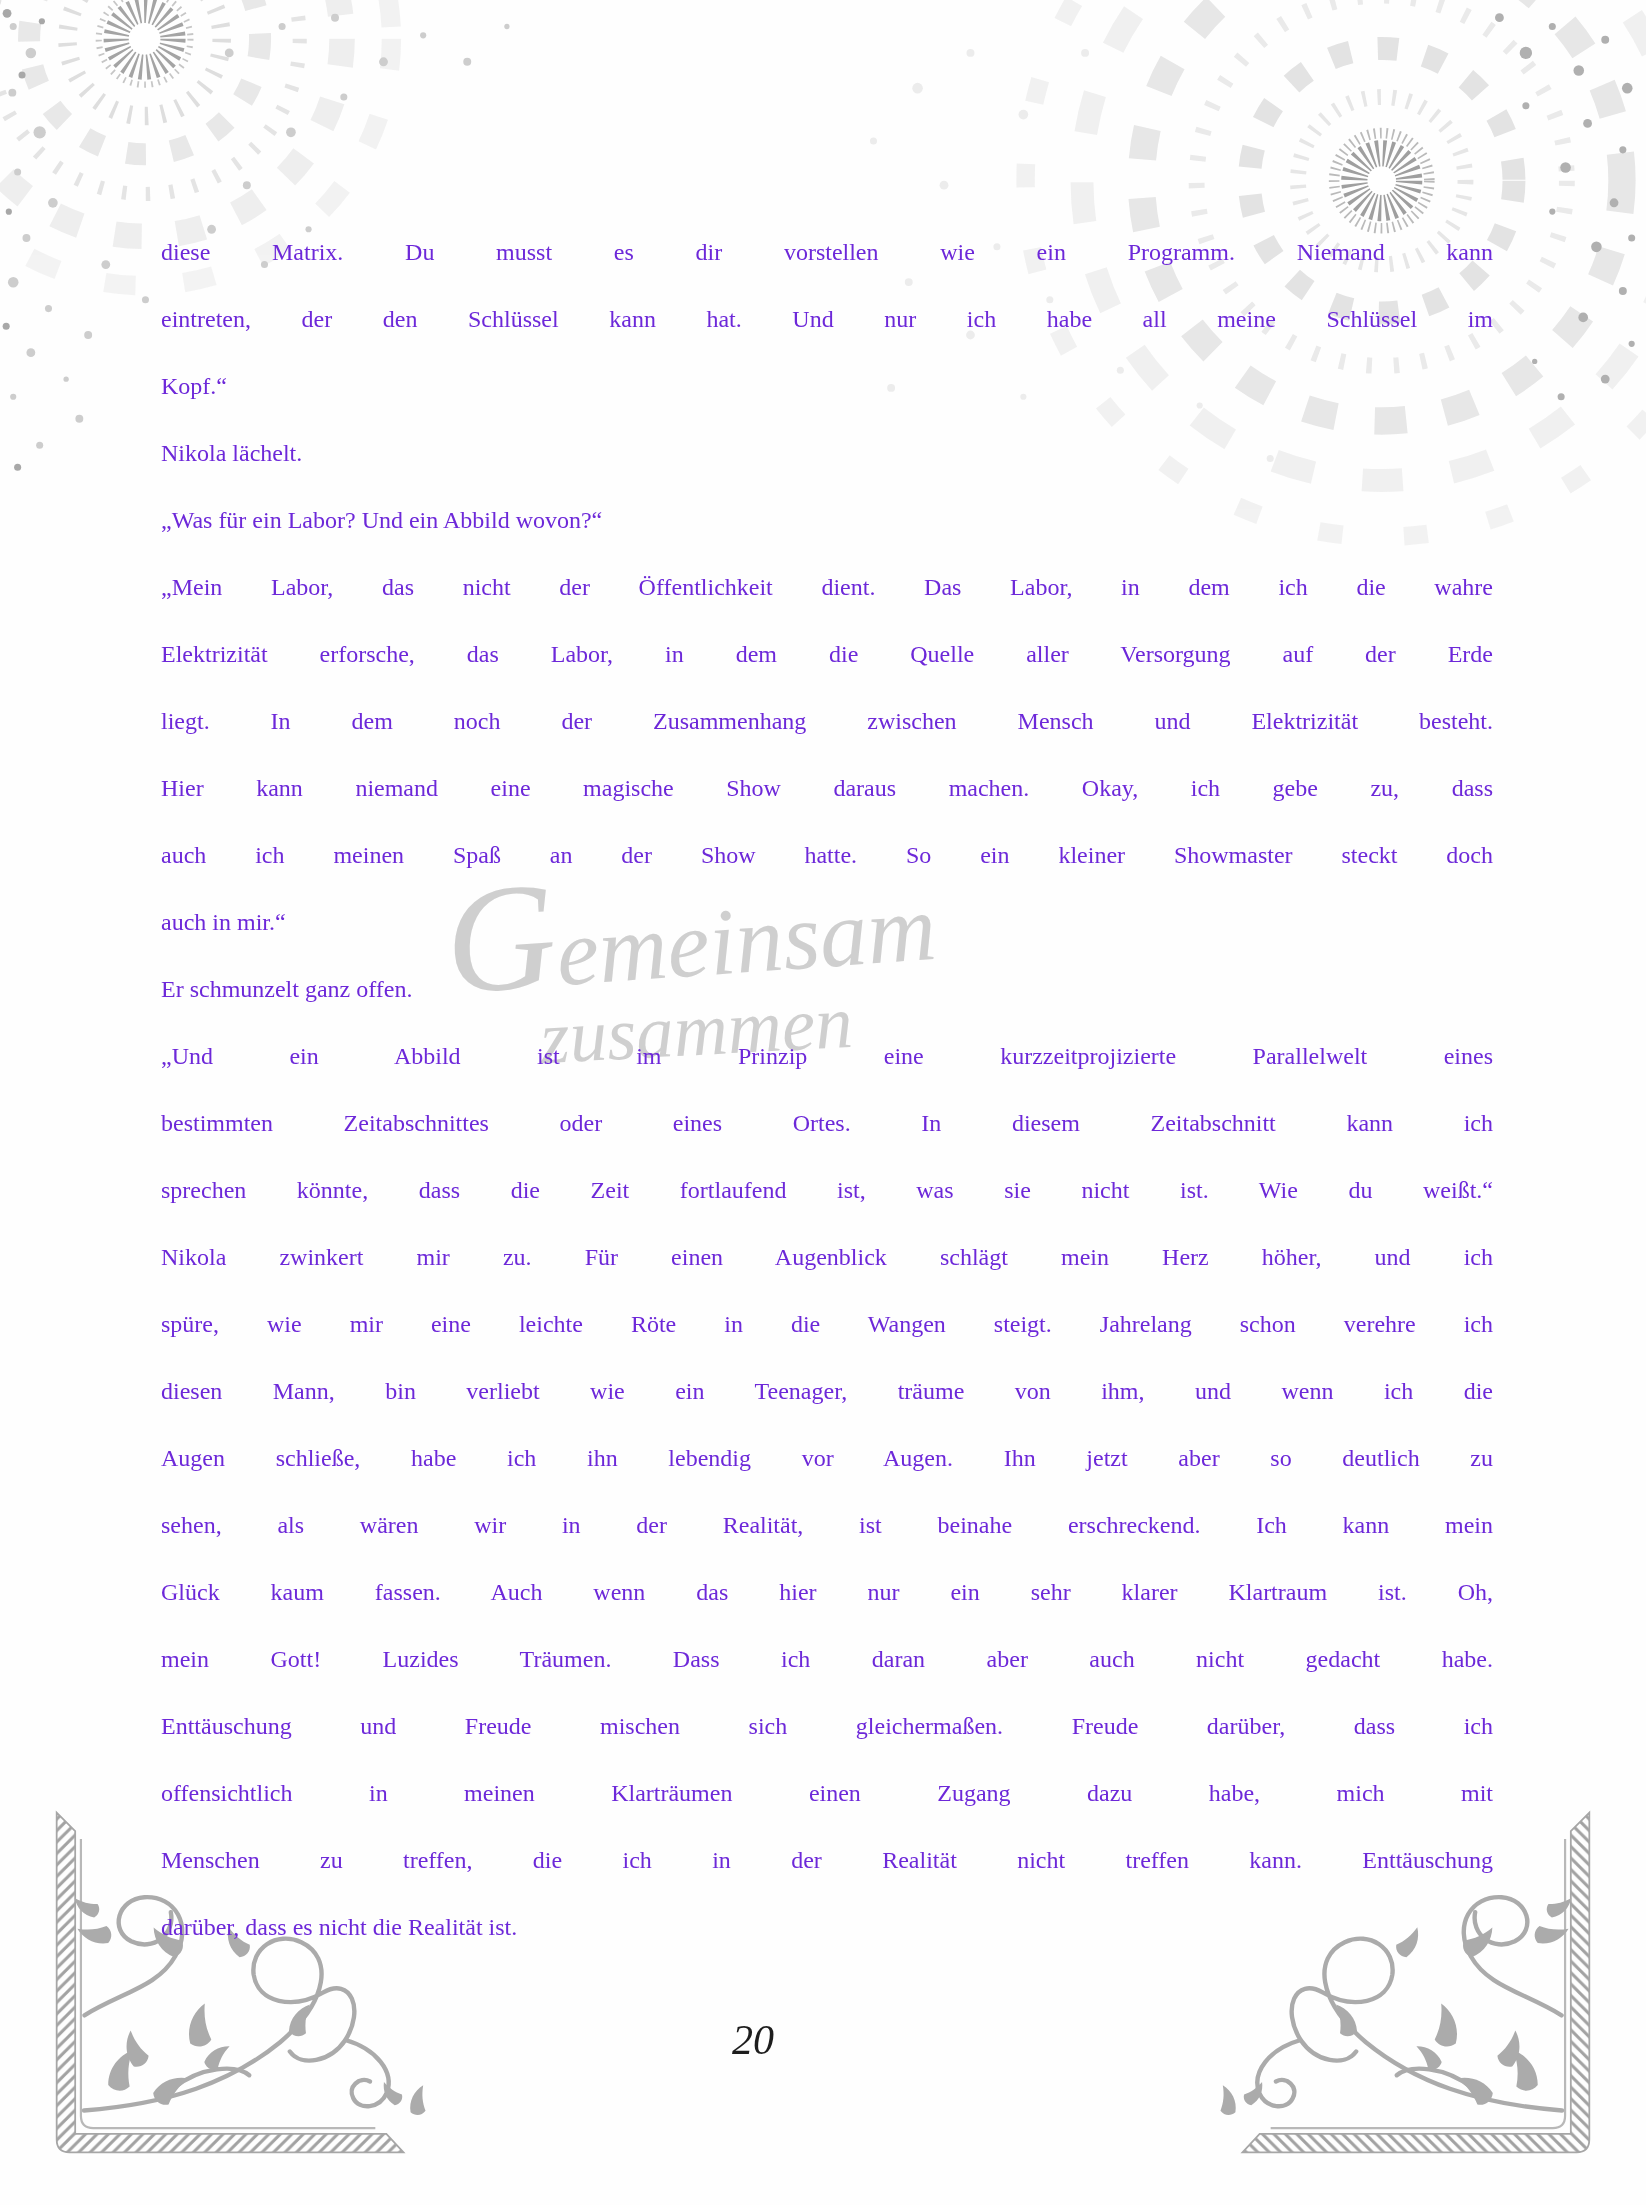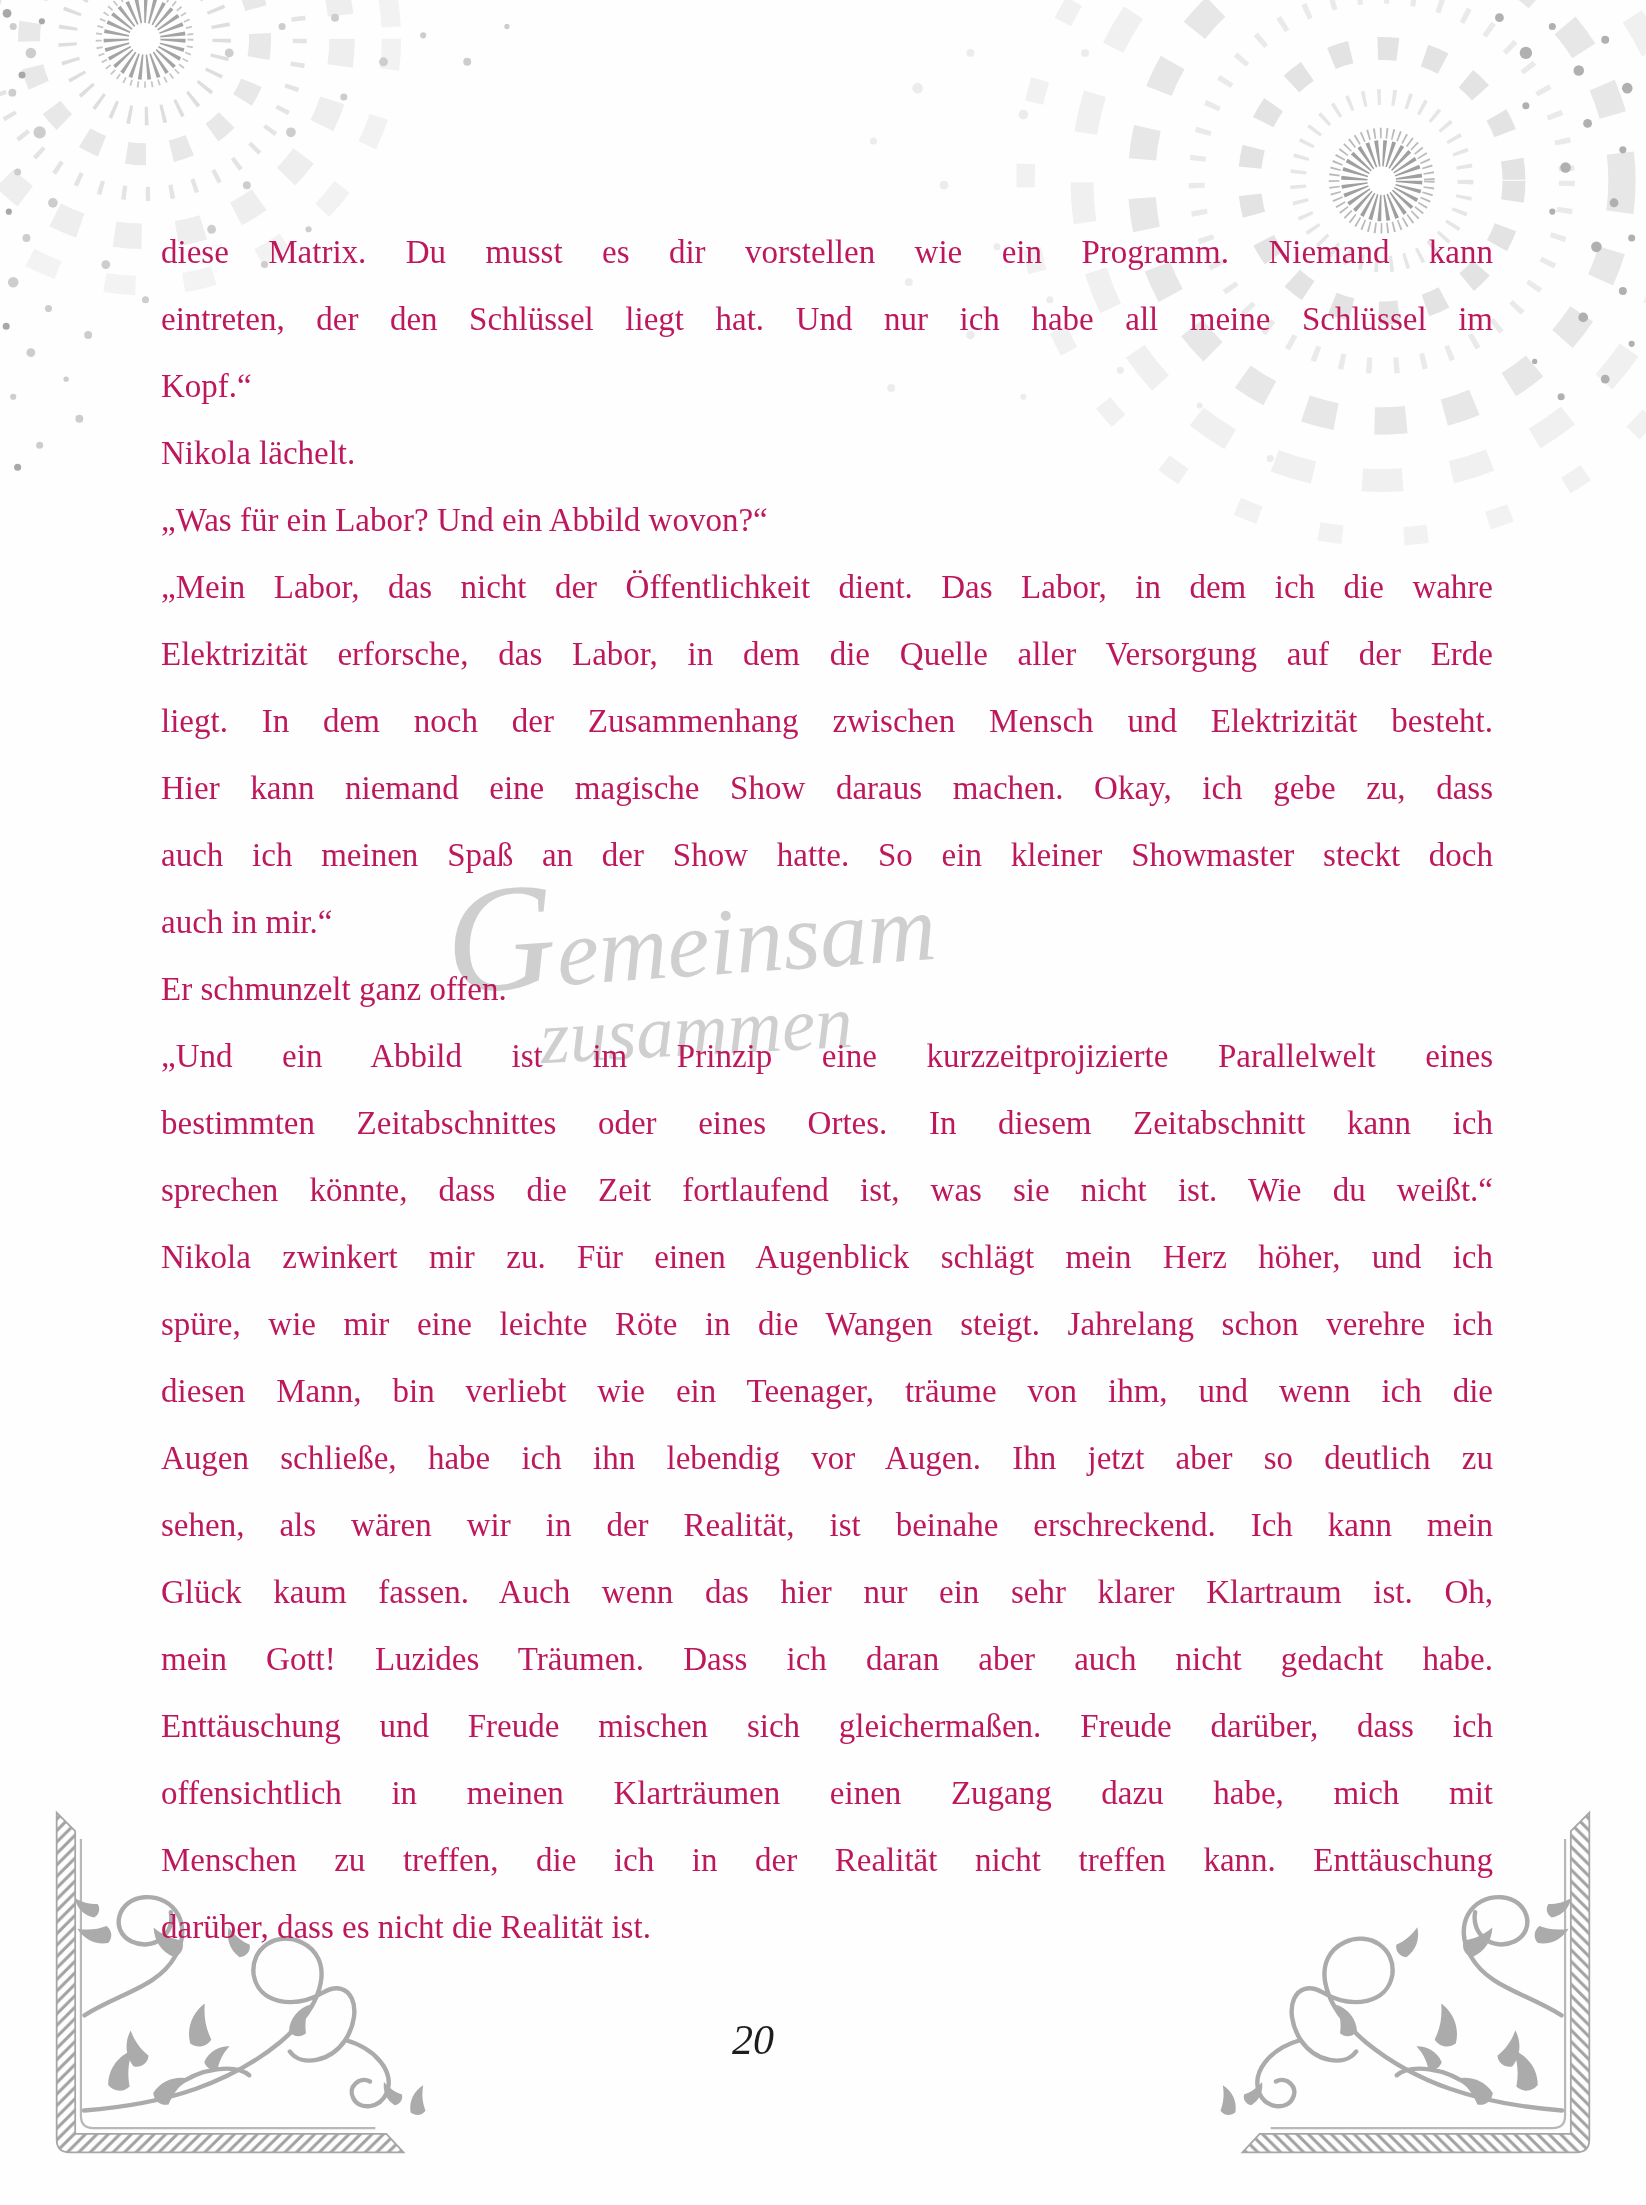--- a/index.html
+++ b/index.html
@@ -17,21 +17,21 @@
   .watermark {
     position:absolute; z-index:1; display:block; color:#cbcbcb; font-style:italic;
     line-height:1; white-space:nowrap; opacity:.9;
   }
   #wm-line1 { left:445px; top:849px; font-size:95px; transform:rotate(-4deg); }
   #wm-line1::first-letter { font-size:1.6em; }
   #wm-line2 { left:540px; top:992px; font-size:75px; transform:rotate(-3deg); }
 
   .text-block {
     position:absolute; z-index:2; left:161px; top:219px; width:1332px;
-    color:#be185d; font-size:33px; line-height:67px;
+    color:#6d28d9; font-size:24px; line-height:67px;
   }
   .line { text-align:justify; text-align-last:justify; }
   .line.short { text-align:center; text-align-last:left; }
 
   .page-number {
     position:absolute; z-index:2; left:0; top:2016px; width:1506px;
     text-align:center; font-style:italic; font-size:42px; color:#1d1d1d;
   }
 </style>
 </head>
@@ -207,21 +207,21 @@
         <use href="#leaf2" transform="translate(800,688) rotate(-75) scale(0.6)"></use>
       </g>
     </g>
   </svg>
 
   <span class="watermark" id="wm-line1">Gemeinsam</span>
   <span class="watermark" id="wm-line2">zusammen</span>
 
   <div class="text-block">
       <div class="line">diese Matrix. Du musst es dir vorstellen wie ein Programm. Niemand kann</div>
-      <div class="line">eintreten, der den Schlüssel liegt hat. Und nur ich habe all meine Schlüssel im</div>
+      <div class="line">eintreten, der den Schlüssel kann hat. Und nur ich habe all meine Schlüssel im</div>
       <div class="line short">Kopf.“</div>
       <div class="line short">Nikola lächelt.</div>
       <div class="line short">„Was für ein Labor? Und ein Abbild wovon?“</div>
       <div class="line">„Mein Labor, das nicht der Öffentlichkeit dient. Das Labor, in dem ich die wahre</div>
       <div class="line">Elektrizität erforsche, das Labor, in dem die Quelle aller Versorgung auf der Erde</div>
       <div class="line">liegt. In dem noch der Zusammenhang zwischen Mensch und Elektrizität besteht.</div>
       <div class="line">Hier kann niemand eine magische Show daraus machen. Okay, ich gebe zu, dass</div>
       <div class="line">auch ich meinen Spaß an der Show hatte. So ein kleiner Showmaster steckt doch</div>
       <div class="line short">auch in mir.“</div>
       <div class="line short">Er schmunzelt ganz offen.</div>

